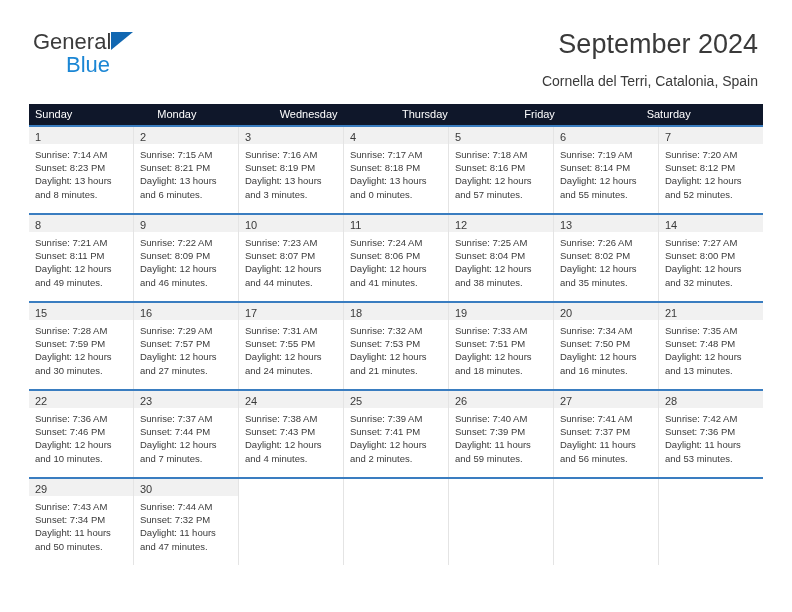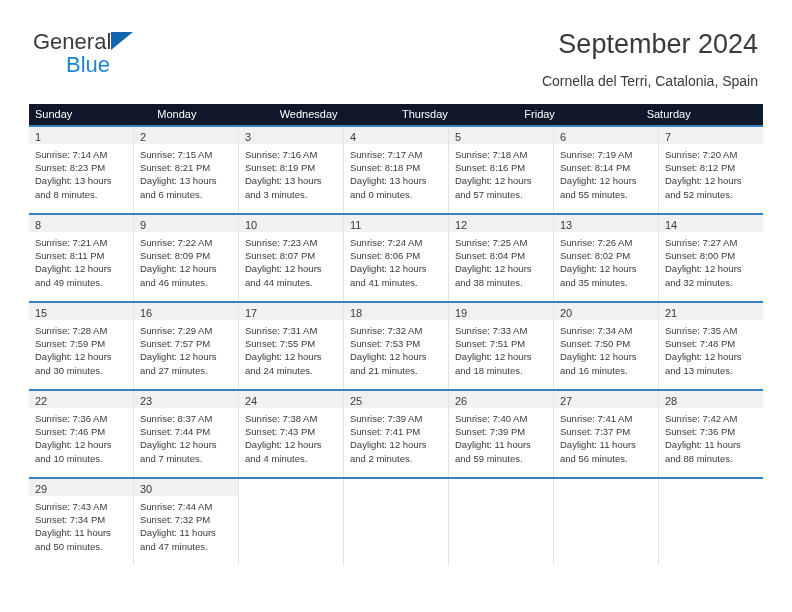--- a/index.html
+++ b/index.html
@@ -384,21 +384,21 @@
         <div class="day-info">
           <div>Sunrise: 7:36 AM</div>
           <div>Sunset: 7:46 PM</div>
           <div>Daylight: 12 hours</div>
           <div>and 10 minutes.</div>
         </div>
       </div>
       <div class="day-cell">
         <div class="day-num-band"><span class="day-num">23</span></div>
         <div class="day-info">
-          <div>Sunrise: 8:37 AM</div>
+          <div>Sunrise: 7:37 AM</div>
           <div>Sunset: 7:44 PM</div>
           <div>Daylight: 12 hours</div>
           <div>and 7 minutes.</div>
         </div>
       </div>
       <div class="day-cell">
         <div class="day-num-band"><span class="day-num">24</span></div>
         <div class="day-info">
           <div>Sunrise: 7:38 AM</div>
           <div>Sunset: 7:43 PM</div>
@@ -432,21 +432,21 @@
           <div>Daylight: 11 hours</div>
           <div>and 56 minutes.</div>
         </div>
       </div>
       <div class="day-cell">
         <div class="day-num-band"><span class="day-num">28</span></div>
         <div class="day-info">
           <div>Sunrise: 7:42 AM</div>
           <div>Sunset: 7:36 PM</div>
           <div>Daylight: 11 hours</div>
-          <div>and 88 minutes.</div>
+          <div>and 53 minutes.</div>
         </div>
       </div>
     </div>
 
     <div class="week-row">
       <div class="day-cell">
         <div class="day-num-band"><span class="day-num">29</span></div>
         <div class="day-info">
           <div>Sunrise: 7:43 AM</div>
           <div>Sunset: 7:34 PM</div>

